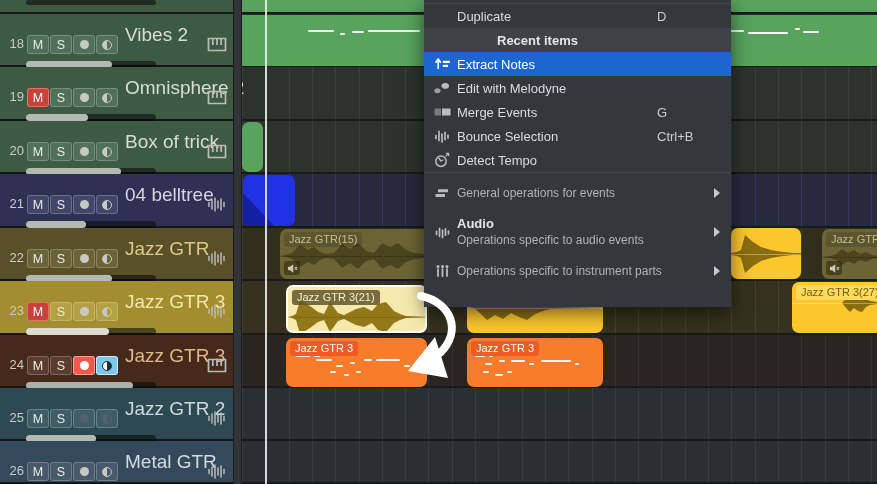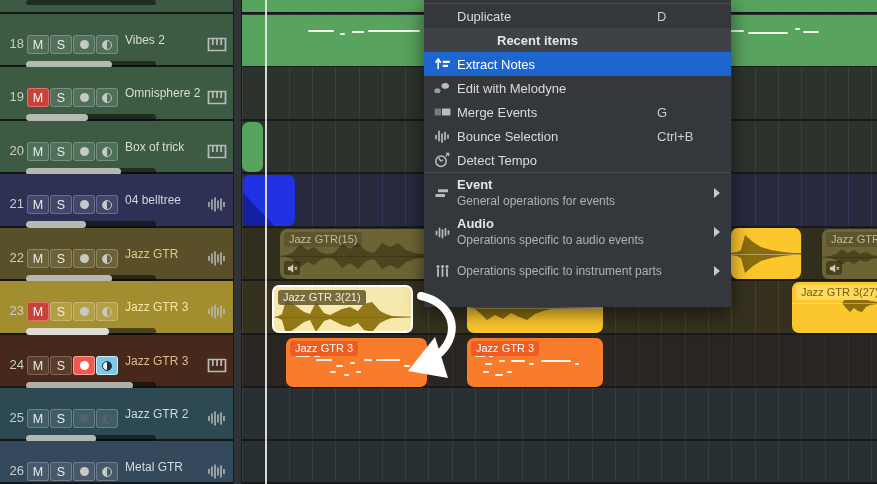--- a/index.html
+++ b/index.html
@@ -30,21 +30,21 @@
   .tbtn.mute-on{background:#c8423a !important;border-color:rgba(255,150,140,0.55);color:#fff;}
   .tbtn.rec-armed{background:#f4574c !important;border-color:rgba(255,190,185,0.7);}
   .tbtn.mon-on{background:#7cc8e8 !important;border-color:rgba(230,250,255,0.7);}
   .rec-dot{width:9px;height:9px;border-radius:50%;background:#c6cac2;}
   .rec-dot.armed{background:#ffffff;}
   .rec-dot.dim{background:#55626b;}
   .mon-dot{width:10px;height:10px;border-radius:50%;box-sizing:border-box;border:1.5px solid #c6cac2;
            background:linear-gradient(90deg,#c6cac2 0 50%,transparent 50% 100%);}
   .mon-dot.on{border-color:#17323e;background:linear-gradient(90deg,#f4f8fa 0 50%,#17323e 50% 100%);}
   .mon-dot.dim{border-color:#55626b;background:linear-gradient(90deg,#55626b 0 50%,transparent 50% 100%);}
-  .tname{position:absolute;left:125px;top:19px;font-size:12px;white-space:nowrap;}
+  .tname{position:absolute;left:125px;top:10px;font-size:19px;white-space:nowrap;}
   .ticon{position:absolute;right:6px;top:23px;color:#b9bdb8;}
   .vol{position:absolute;left:26px;top:47px;width:130px;height:7px;border-radius:4px;background:rgba(5,8,5,0.55);}
   .vol-fill{height:7px;border-radius:4px;}
   
   #context-menu{position:absolute;left:424px;top:0;width:307px;height:307px;background:#34373c;z-index:10;
                 box-shadow:0 6px 18px rgba(0,0,0,0.55);box-sizing:border-box;padding-top:3px;}
   .m-sep{height:1px;background:#46494e;margin:0;}
   .m-item{position:relative;height:24px;display:flex;align-items:center;font-size:13px;color:#d9dcdf;}
   .m-item .m-label{position:absolute;left:33px;white-space:nowrap;}
   .m-item .m-icon{position:absolute;left:9px;width:18px;display:flex;justify-content:center;color:#b9bcbf;}
@@ -118,21 +118,21 @@
         </svg>
         <div class="cline" style="top: 28px; background: rgba(0, 0, 0, 0.18);"></div>
         <span class="clip-label" style="background: rgba(0, 0, 0, 0.14); color: rgb(197, 188, 148);">Jazz GTR(</span>
         <span class="mutebadge">
           <svg width="11" height="11" viewBox="0 0 12 12">
             <path d="M1 4.2 H3.4 L6.8 1.4 V10.6 L3.4 7.8 H1 Z" fill="currentColor"></path>
             <path d="M8.4 4.6 L11 7.2 M11 4.6 L8.4 7.2" stroke="currentColor" stroke-width="1.2"></path>
           </svg>
         </span>
       </div>
-      <div class="clip" style="left: 272px; top: 285px; width: 141px; height: 48px; background: rgb(247, 233, 174); border: 2px solid rgb(255, 255, 255);">
+      <div class="clip" style="left: 286px; top: 285px; width: 141px; height: 48px; background: rgb(247, 233, 174); border: 2px solid rgb(255, 255, 255);">
         <svg width="141" height="48" class="wave">
           <path d="M0,30 L0,30 L4,29 L8,27 L12,13 L22,19 L30,25 L36,27 L42,15 L50,26 L56,28 L62,25 L68,22 L76,20 L84,24 L90,17 L98,15 L106,24 L112,27 L118,29 L141,30 L141,30 L118,31 L112,33 L106,36 L98,45 L90,43 L84,36 L76,40 L68,38 L62,35 L56,32 L50,34 L42,45 L36,33 L30,35 L22,41 L12,47 L8,33 L4,31 L0,30 Z" fill="#93781a"></path>
         </svg>
         <div class="cline" style="top: 30px; background: rgba(0, 0, 0, 0.12);"></div>
         <span class="clip-label" style="background: rgba(95, 86, 42, 0.85); color: rgb(245, 239, 213);">Jazz GTR 3(21)</span>
       </div>
       <div class="clip" style="left: 467px; top: 285px; width: 136px; height: 48px; background: rgb(252, 199, 45);">
         <svg width="136" height="48" class="wave">
           <path d="M0,23 L0,23 L8,22 L14,17 L20,11 L28,16 L36,12 L44,18 L52,14 L60,11 L68,17 L76,20 L84,22 L136,23 L136,23 L84,24 L76,26 L68,29 L60,35 L52,32 L44,28 L36,34 L28,30 L20,35 L14,29 L8,24 L0,23 Z" fill="#8a6d10"></path>
         </svg>
@@ -463,21 +463,20 @@
         <span class="m-label">Detect Tempo</span>
       </div>
       <div class="m-sep"></div>
       <div class="m-group">
         <span class="m-icon">
           <svg width="17" height="16" viewBox="0 0 17 16">
             <rect x="4" y="4.2" width="10" height="3.1" rx="0.6" fill="currentColor"></rect>
             <rect x="1.5" y="9" width="9.5" height="3.1" rx="0.6" fill="currentColor"></rect>
           </svg>
         </span>
-        <div class="m-gtitle">Event</div>
         <div class="m-gsub">General operations for events</div>
         <span class="m-arrow"></span>
       </div>
       <div class="m-group">
         <span class="m-icon">
           <svg width="17" height="16" viewBox="0 0 17 16">
             <g stroke="currentColor" stroke-width="1.7" stroke-linecap="round">
               <path d="M2.5 10.4 V7.4"></path>
               <path d="M5.5 12.4 V4.4"></path>
               <path d="M8.5 13.6 V6.2"></path>

